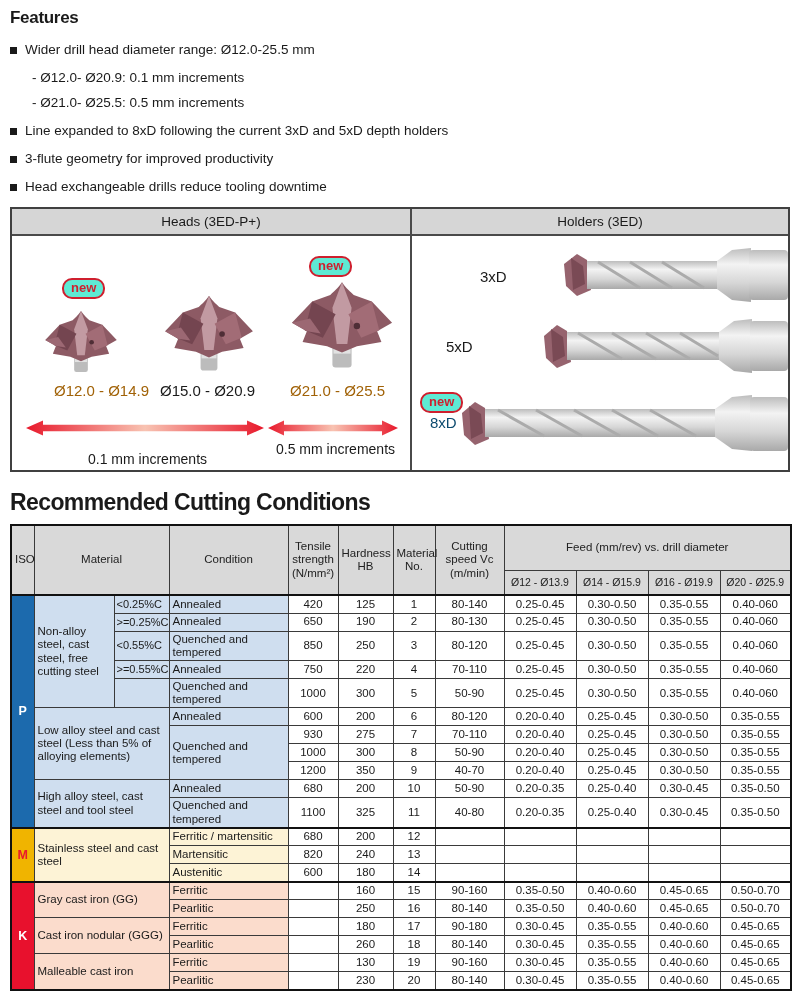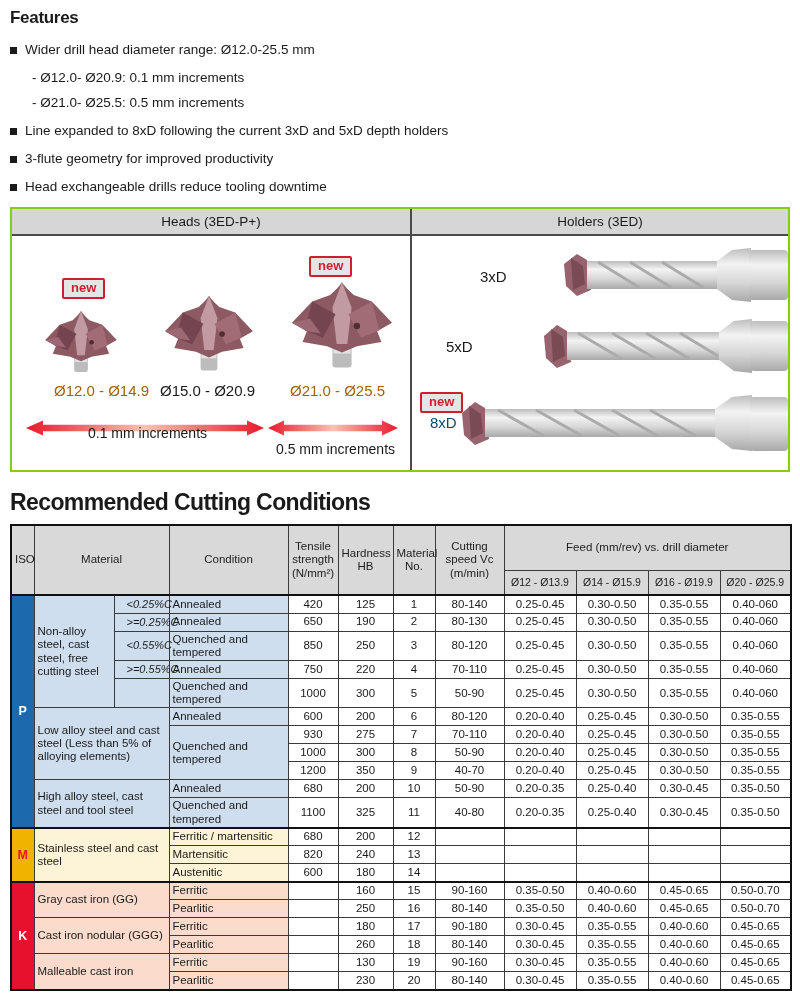--- a/index.html
+++ b/index.html
@@ -7,31 +7,31 @@
     font-family: "Liberation Sans", sans-serif; color: #1a1a1a; }
   .page { padding: 8px 10px 0 10px; }
 
   
   .features h1 { font-size: 17px; font-weight: bold; letter-spacing: -0.3px; margin-bottom: 14px; }
   .feat-item { display: flex; align-items: flex-start; margin: 13px 0; font-size: 13.5px; }
   .sq { width: 7px; height: 7px; background: #1a1a1a; margin: 5px 8px 0 0; flex: 0 0 auto; }
   .feat-sub { margin: 10px 0 10px 22px; font-size: 13.5px; }
 
   
-  .figure { margin-top: 13px; width: 780px; height: 265px; border: 2px solid #84cc16;
+  .figure { margin-top: 13px; width: 780px; height: 265px; border: 2px solid #404040;
     display: flex; position: relative; }
   .panel { position: relative; height: 100%; }
   .panel.heads { width: 400px; border-right: 2px solid #4a4a4a; }
   .panel.holders { width: 376px; flex: 1; }
   .panel-title { height: 27px; background: #d6d6d6; border-bottom: 2px solid #4a4a4a;
     display: flex; align-items: center; justify-content: center; font-size: 13.5px; }
   .panel-body { position: relative; height: 234px; }
   .abs { position: absolute; }
-  .new-badge { display: inline-block; border: 2px solid #cf1f2e; border-radius: 2px;
-    background: #e5e5e5; color: #cf1f2e; font-weight: bold; font-size: 13px;
+  .new-badge { display: inline-block; border: 2px solid #cf1f2e; border-radius: 10px;
+    background: #5eead4; color: #cf1f2e; font-weight: bold; font-size: 13px;
     padding: 0 7px 1px 7px; line-height: 16px; box-shadow: 0 0 0 1.5px #fff; }
   .head-label { font-size: 15px; white-space: nowrap; }
   .head-label.red { color: #a16207; }
   .inc-label { font-size: 14px; white-space: nowrap; }
   .holder-label { font-size: 15px; white-space: nowrap; }
   .holder-label.red { color: #0c4a6e; }
 
   
   h2.cc-title { margin-top: 17px; font-size: 23px; font-weight: bold; letter-spacing: -0.6px; }
   table.cc { margin-top: 8px; width: 780px; border-collapse: collapse; table-layout: fixed;
@@ -45,21 +45,21 @@
   .cc tbody td { height: 18px; }
   .cc td.num { text-align: center; background: #fff; }
   .cc td.iso { text-align: center; font-weight: bold; font-size: 12.5px; }
   .iso-p { background: #1c6aad; color: #fff; }
   .iso-m { background: #f0b400; color: #e8192c; }
   .iso-k { background: #e8112d; color: #fff; }
   .tint-p { background: #cfdeef; }
   .tint-m { background: #fdf3d6; }
   .tint-k { background: #fbdccc; }
   .cc td.matname { vertical-align: middle; }
-  .cc td.carbon { text-align: left; padding-left: 12px; padding-right: 2px; font-size: 11px; font-style: italic; }
+  .cc td.carbon { text-align: left; padding-left: 2px; padding-right: 2px; font-size: 11px; }
   .cc tr.sec > td { border-top: 2px solid #111; }
 </style>
 </head>
 <body>
 
 <svg width="0" height="0" style="position:absolute" aria-hidden="true">
   <defs>
     <linearGradient id="metal" x1="0" y1="0" x2="0" y2="1">
       <stop offset="0" stop-color="#bdbdbd"></stop>
         <stop offset="0.3" stop-color="#f3f3f3"></stop>
@@ -125,21 +125,21 @@
           </svg>
         <span class="abs head-label red" style="left:42px;top:146px;">Ø12.0 - Ø14.9</span>
         <span class="abs head-label" style="left:148px;top:146px;">Ø15.0 - Ø20.9</span>
         <span class="abs head-label red" style="left:278px;top:146px;">Ø21.0 - Ø25.5</span>
         <svg class="abs" style="left:14px;top:184px;" width="238" height="16" viewBox="0 0 238 16">
           <polygon points="0,8 17,0.5 17,4.7 221,4.7 221,0.5 238,8 221,15.5 221,11.3 17,11.3 17,15.5" fill="url(#arrowg)"></polygon>
         </svg>
         <svg class="abs" style="left:256px;top:184px;" width="130" height="16" viewBox="0 0 130 16">
           <polygon points="0,8 16,0.5 16,4.7 114,4.7 114,0.5 130,8 114,15.5 114,11.3 16,11.3 16,15.5" fill="url(#arrowg)"></polygon>
         </svg>
-        <span class="abs inc-label" style="left:76px;top:189px;">0.1 mm increments</span>
+        <span class="abs inc-label" style="left:76px;top:215px;">0.1 mm increments</span>
         <span class="abs inc-label" style="left:264px;top:205px;">0.5 mm increments</span>
       </div>
     </div>
 
     <div class="panel holders">
       <div class="panel-title">Holders (3ED)</div>
       <div class="panel-body">
         <span class="abs holder-label" style="left:68px;top:32px;">3xD</span>
         <svg class="abs" style="left:150px;top:8px;" width="226" height="62" viewBox="0 0 226 62">
           <polygon points="2,20 15,10 25,16 29,46 15,52 4,42" fill="#96636e"></polygon>

